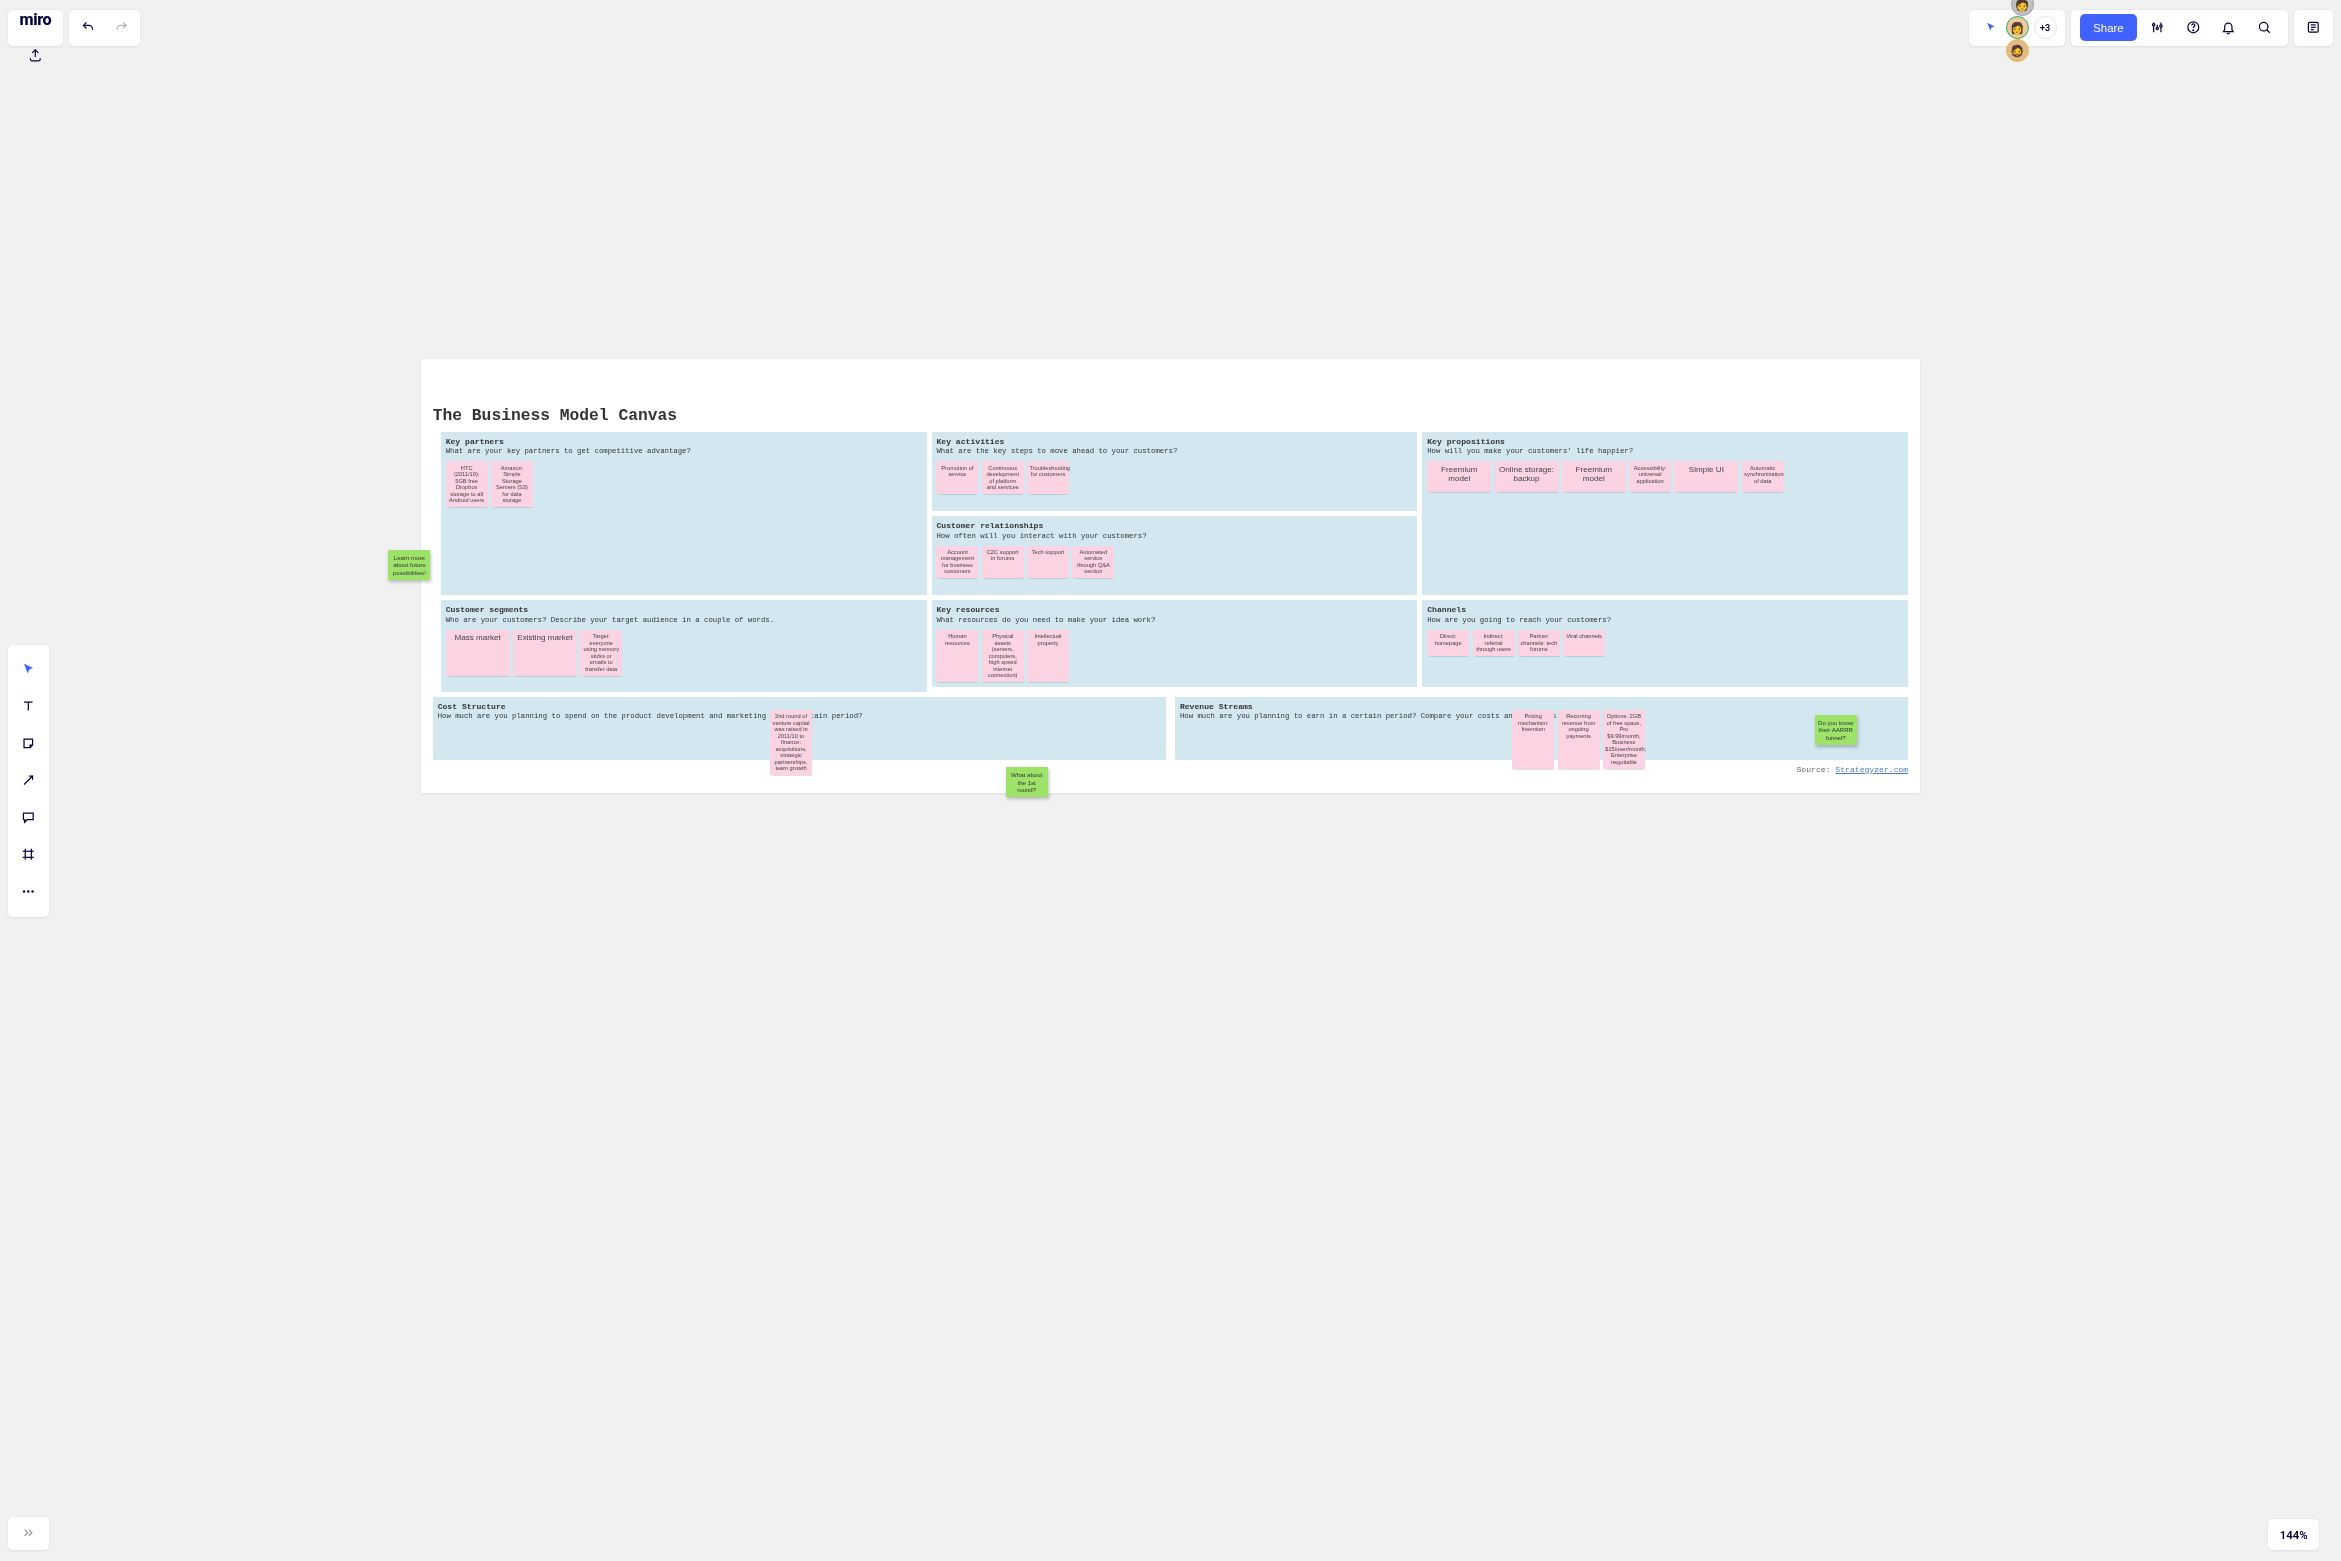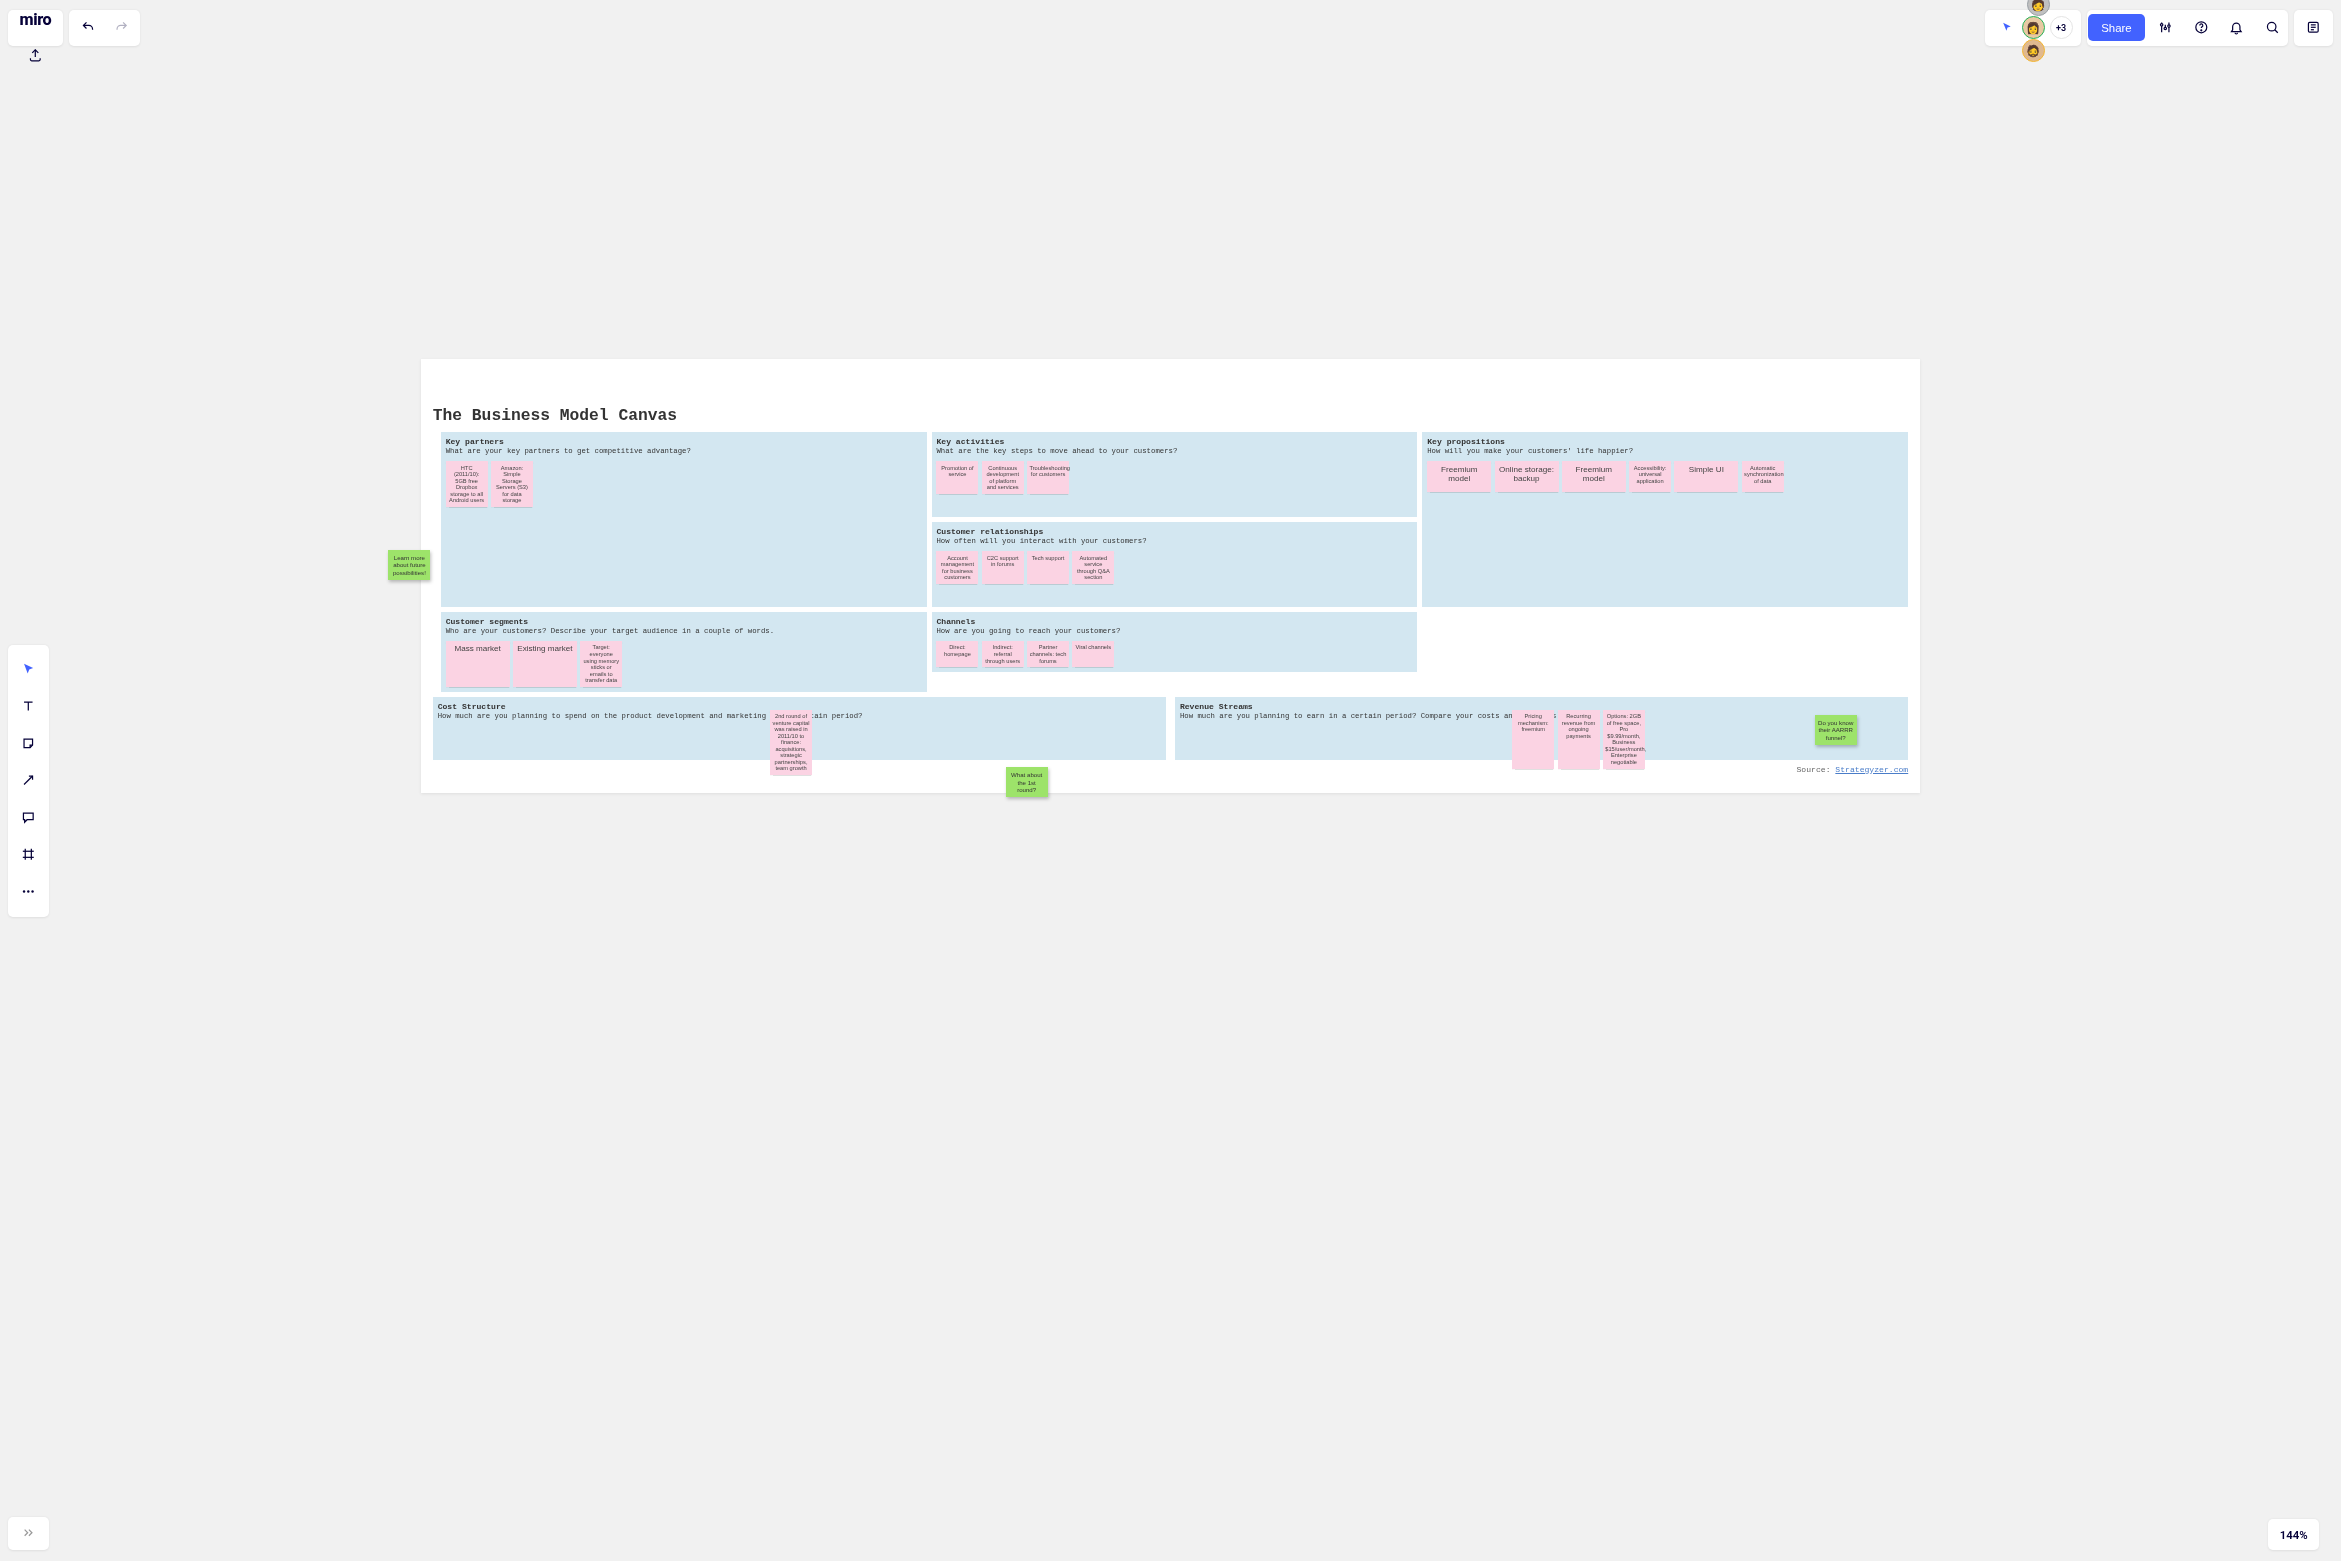--- a/index.html
+++ b/index.html
@@ -51,21 +51,21 @@
     margin-left:-4.9px;
     background:#d0d0d0;
     display:flex; align-items:center; justify-content:center;
     font-size:11.4px;
   }
   .avatar:first-child{ margin-left:0; }
   .avatar.more {
     border-color:#e5e5e5; background:#fff;
     font-size:9px; font-weight:600; color:#050038;
   }
-  .share-box { padding: 0 1px; gap:6.5px;justify-content:center; }
+  .share-box { padding: 0 9px; gap:6.5px;justify-content:center; }
   .share-btn {
     background:#4262ff; color:#fff;
     border:none; border-radius:4.9px;
     padding:7.3px 13px; font-size:11.4px; font-weight:500;
     cursor:pointer;
   }
   .panel-box { padding:0 4.9px; }
 
   
   .lefttools {
@@ -381,20 +381,29 @@
     <div class="cell rowspan2">
       <div class="cell-title">Customer segments</div>
       <div class="cell-sub">Who are your customers? Describe your target audience in a couple of words.</div>
       <div class="stickies">
           <div class="sticky big">Mass market</div>
           <div class="sticky big">Existing market</div>
           <div class="sticky">Target: everyone using memory sticks or emails to transfer data</div>
         </div>
     </div>
 
+    <div class="cell">
+      <div class="cell-title">Key resources</div>
+      <div class="cell-sub">What resources do you need to make your idea work?</div>
+      <div class="stickies">
+          <div class="sticky">Human resources</div>
+          <div class="sticky">Physical assets (servers, computers, high speed internet connection)</div>
+          <div class="sticky">Intellectual property</div>
+        </div>
+    </div>
 
     <div class="cell">
       <div class="cell-title">Channels</div>
       <div class="cell-sub">How are you going to reach your customers?</div>
       <div class="stickies">
           <div class="sticky">Direct: homepage</div>
           <div class="sticky">Indirect: referral through users</div>
           <div class="sticky">Partner channels: tech forums</div>
           <div class="sticky">Viral channels</div>
         </div>

